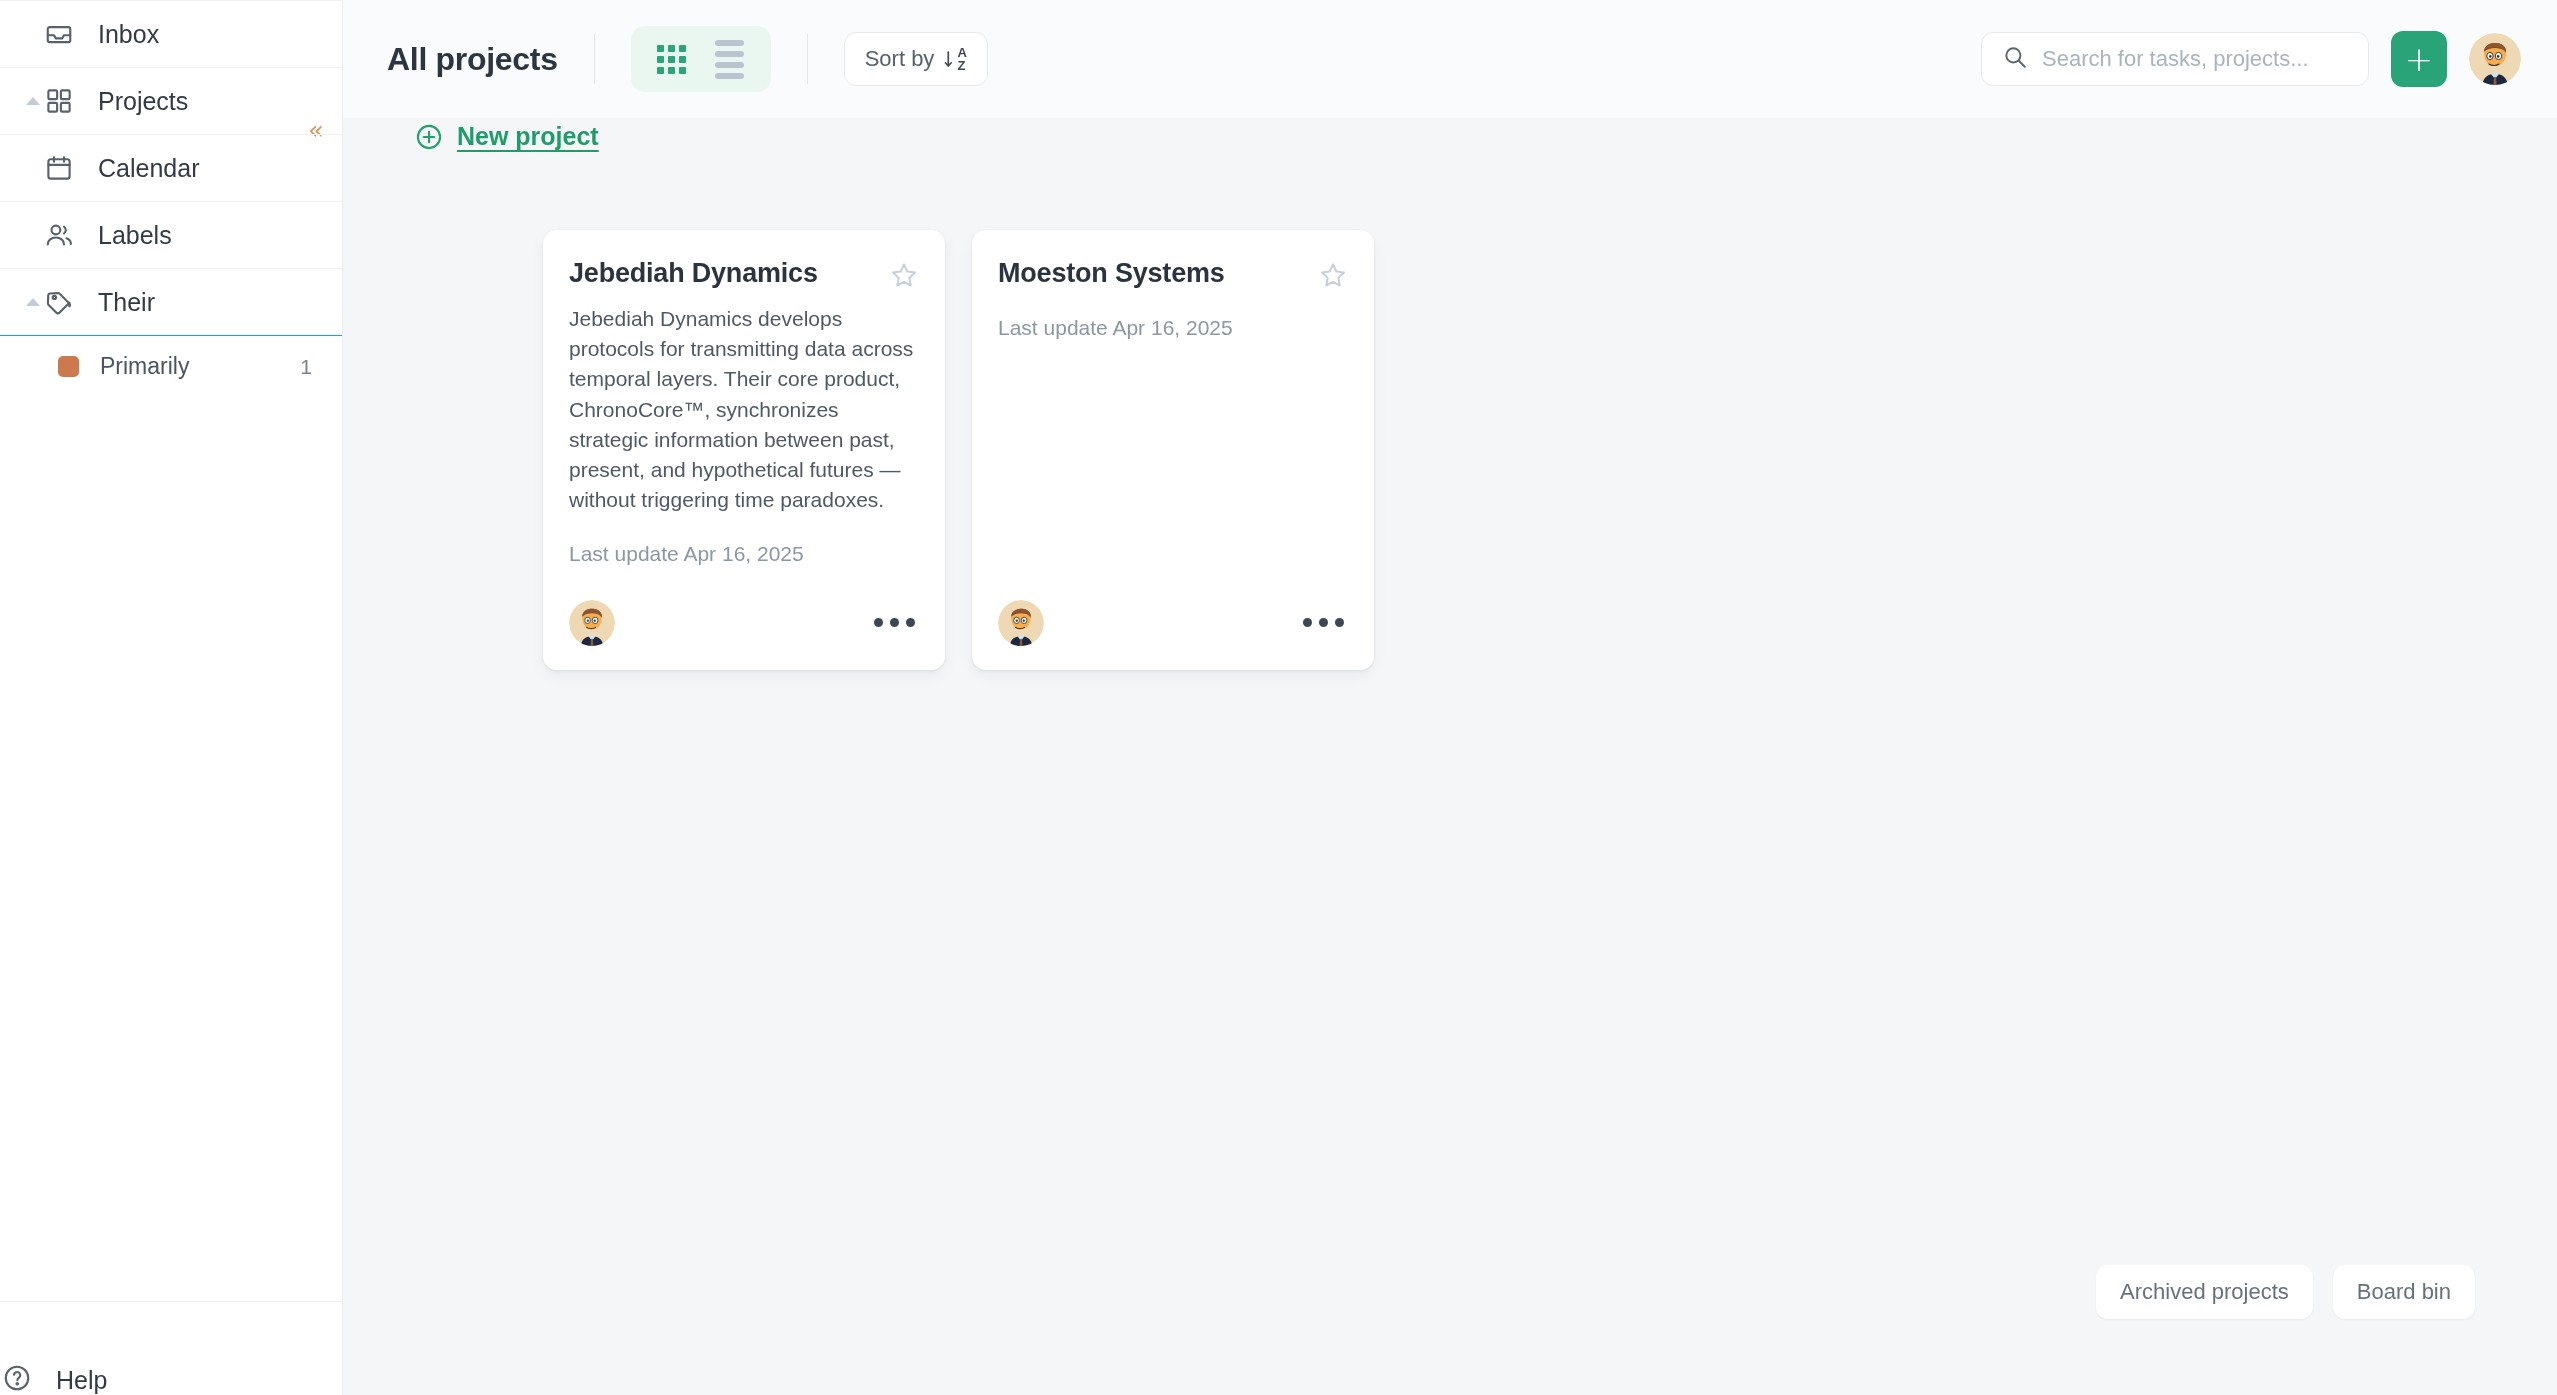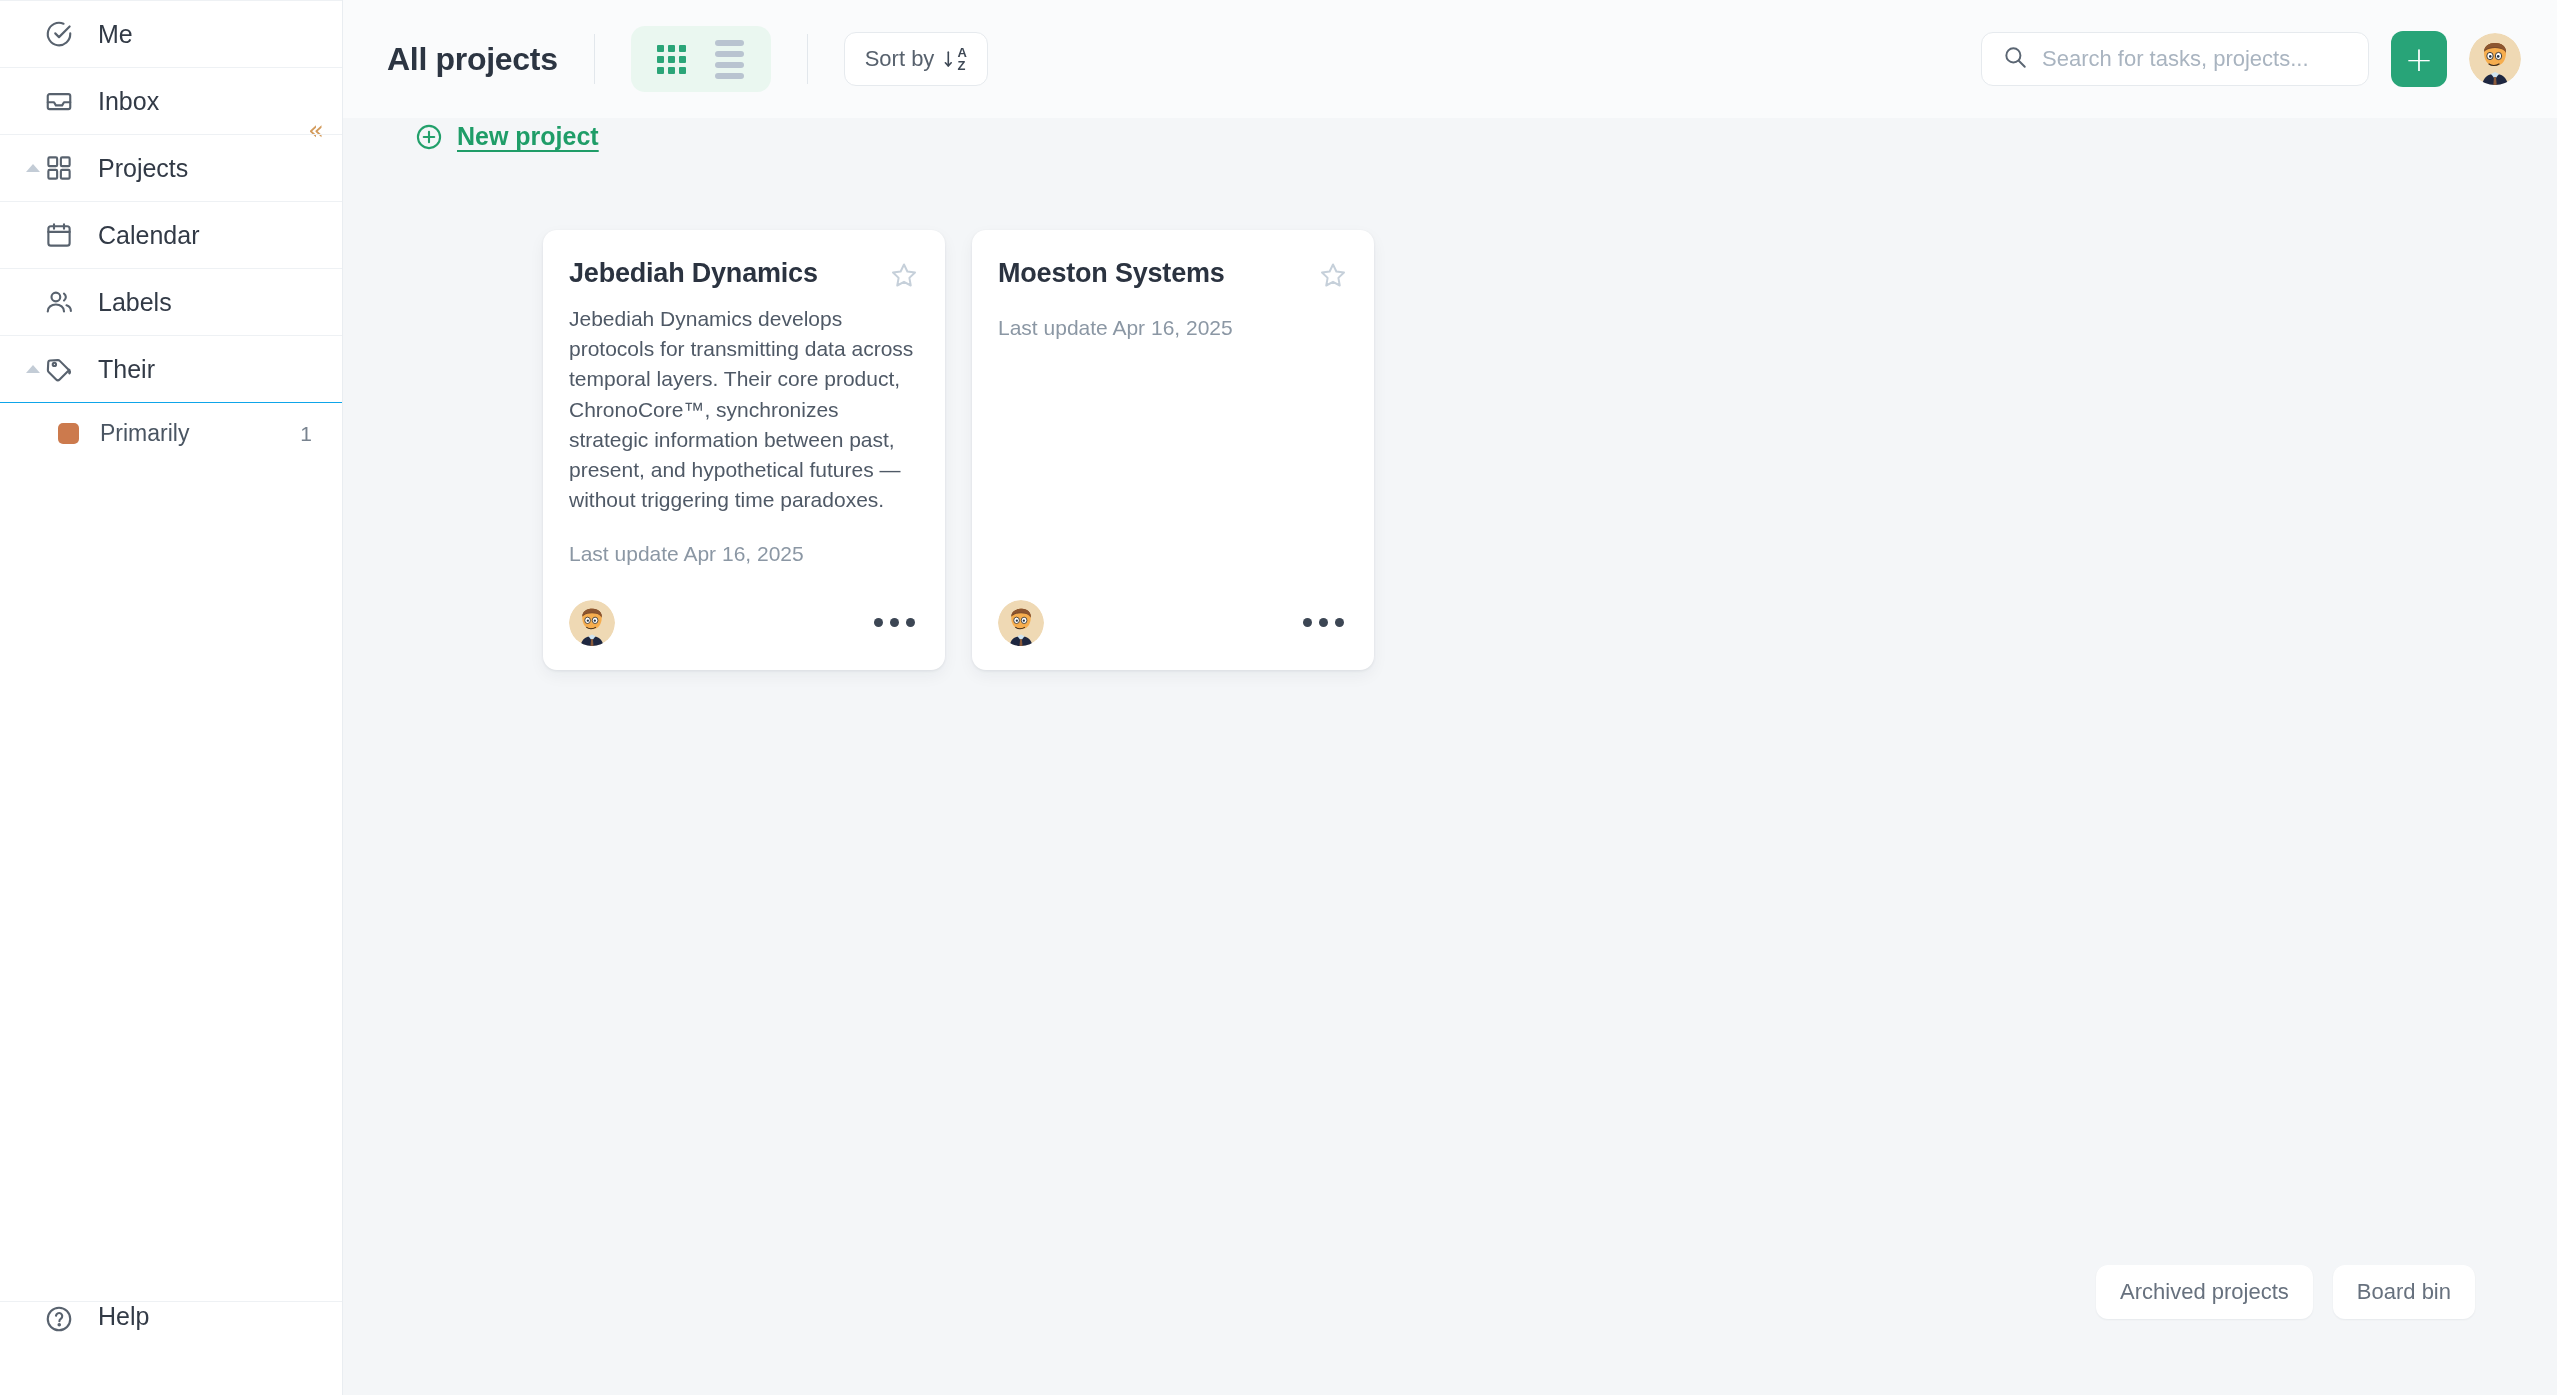--- a/index.html
+++ b/index.html
@@ -69,22 +69,22 @@
   .label-item {
     height: 62px; display: flex; align-items: center;
     padding-left: 58px; border-top: 1px solid #0ea5e9; cursor: pointer;
   }
   .label-swatch { width: 21px; height: 21px; border-radius: 5px; background: #cc7a4d; flex: 0 0 21px; }
   .label-name { margin-left: 21px; font-size: 23px; color: #4a5562; flex: 1; }
   .label-count { font-size: 21px; color: #78838f; margin-right: 30px; }
 
   .sidebar-spacer { flex: 1; }
   .help-item {
-    height: 94px; display: flex; align-items: flex-start;
-    padding-left: 42px; border-top: 1px solid #eef1f4; cursor: pointer;
+    height: 94px; display: flex; align-items: flex-end;
+    border-top: 1px solid #eef1f4; cursor: pointer;
   }
 
   
   .main { flex: 1; height: 1395px; position: relative; background: #f4f6f8; display: flex; flex-direction: column; }
   .topbar {
     height: 118px; background: #fafbfc;
     display: flex; align-items: center; padding: 0 36px 0 30px;
     position: relative; flex: 0 0 118px;
   }
   .page-title { font-size: 32px; font-weight: 700; color: #2c3542; letter-spacing: -0.3px; margin-left: 14px; }
@@ -181,29 +181,20 @@
 
 <div class="app">
 
   <aside class="sidebar">
 
 
     <div class="collapse-btn">«</div>
 
     <nav class="nav">
 
-      <div class="nav-item">
-        <span class="nav-ico">
-          <svg viewBox="0 0 24 24" fill="none" stroke="currentColor" stroke-width="1.7" stroke-linecap="round" stroke-linejoin="round">
-            <path d="M21 11.5V12a9 9 0 11-5.4-8.2"></path>
-              <path d="M9 11.5l3 3 8.5-8.5"></path>
-          </svg>
-        </span>
-        <span class="nav-label">Me</span>
-      </div>
 
       <div class="nav-item">
         <span class="nav-ico">
           <svg viewBox="0 0 24 24" fill="none" stroke="currentColor" stroke-width="1.7" stroke-linecap="round" stroke-linejoin="round">
             <path d="M3 13h5l1.5 2.5h5L16 13h5"></path>
               <path d="M4.5 6.5h15a1.5 1.5 0 011.5 1.5v9a1.5 1.5 0 01-1.5 1.5h-15A1.5 1.5 0 013 17V8a1.5 1.5 0 011.5-1.5z"></path>
           </svg>
         </span>
         <span class="nav-label">Inbox</span>
       </div>

